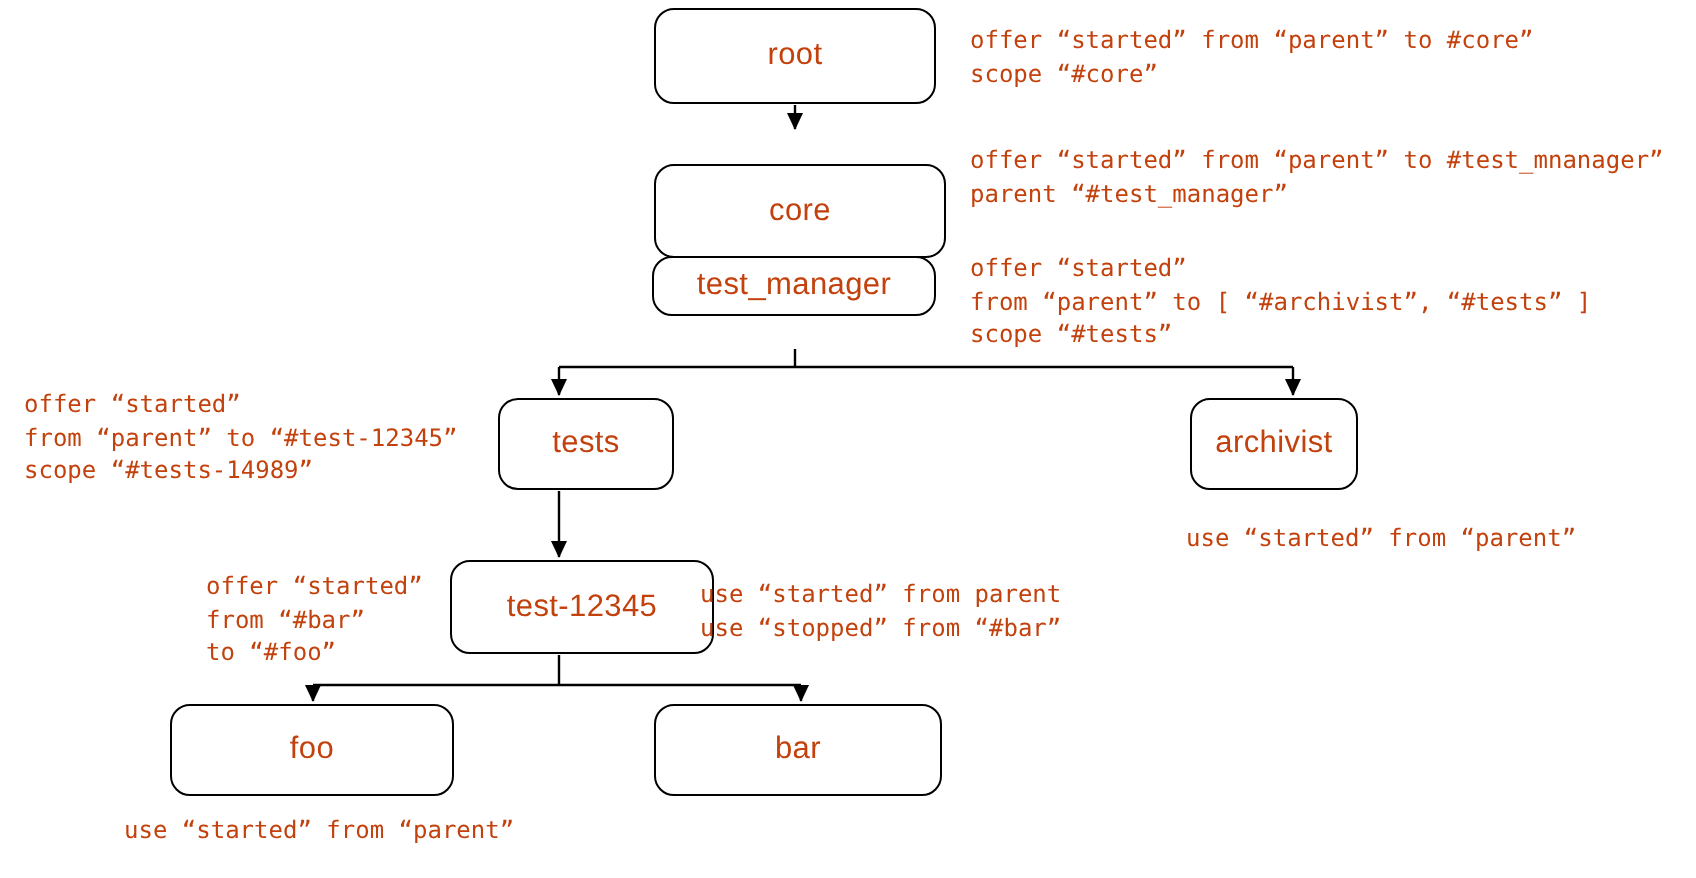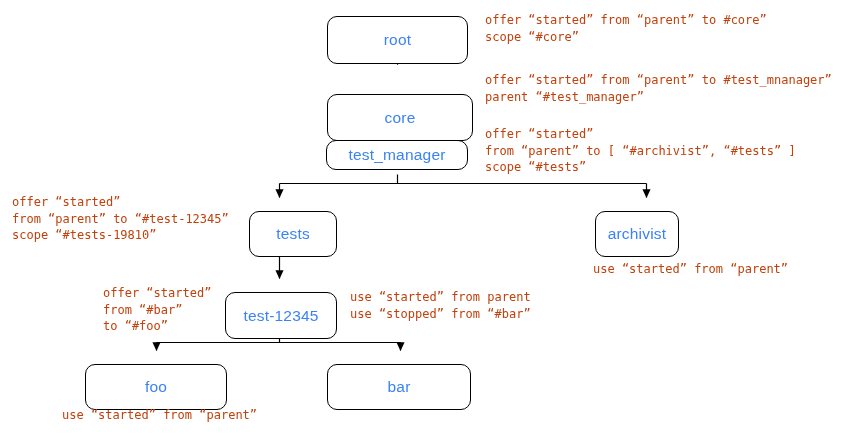--- a/index.html
+++ b/index.html
@@ -25,41 +25,40 @@
   .node {
     position: absolute;
     box-sizing: border-box;
     border: 1.3px solid #000000;
     border-radius: 10px;
     background: #ffffff;
     display: flex;
     align-items: center;
     justify-content: center;
     font-size: 15.5px;
-    color: #3b82f6;
+    color: #c2410c;
     letter-spacing: 0.2px;
-    margin-top: 12px;
   }
   .annotation {
     position: absolute;
     font-family: "DejaVu Sans Mono", "Liberation Mono", monospace;
     font-size: 12px;
     line-height: 16.5px;
     color: #c2410c;
   }
   .annotation div {
     white-space: pre;
   }
   
   #node-root         { left: 327px; top: 4px;   width: 141px; height: 48px; }
   #node-core         { left: 327px; top: 82px;  width: 146px; height: 47px; }
   #node-test-manager { left: 326px; top: 128px; width: 142px; height: 30px; }
   #node-tests        { left: 249px; top: 199px; width: 88px;  height: 46px; }
   #node-archivist    { left: 595px; top: 199px; width: 84px; height: 46px; }
-  #node-test-12345   { left: 225px; top: 280px; width: 112px; height: 47px; }
+  #node-test-12345   { left: 225px; top: 280px; width: 132px; height: 47px; }
   #node-foo          { left: 85px;  top: 352px; width: 142px; height: 46px; }
   #node-bar          { left: 327px; top: 352px; width: 144px; height: 46px; }
   
   #ann-root        { left: 485px; top: 12px; }
   #ann-core        { left: 485px; top: 72px; }
   #ann-testmanager { left: 485px; top: 126px; }
   #ann-tests       { left: 12px;  top: 194px; }
   #ann-t12345-left { left: 103px; top: 285px; }
   #ann-t12345-right{ left: 350px; top: 289px; }
   #ann-archivist   { left: 593px; top: 261px; }
@@ -131,21 +130,21 @@
 
   <div class="annotation" id="ann-testmanager">
     <div>offer “started”</div>
     <div>from “parent” to [ “#archivist”, “#tests” ]</div>
     <div>scope “#tests”</div>
   </div>
 
   <div class="annotation" id="ann-tests">
     <div>offer “started”</div>
     <div>from “parent” to “#test-12345”</div>
-    <div>scope “#tests-19810”</div>
+    <div>scope “#tests-14989”</div>
   </div>
 
   <div class="annotation" id="ann-t12345-left">
     <div>offer “started”</div>
     <div>from “#bar”</div>
     <div>to “#foo”</div>
   </div>
 
   <div class="annotation" id="ann-t12345-right">
     <div>use “started” from parent</div>

